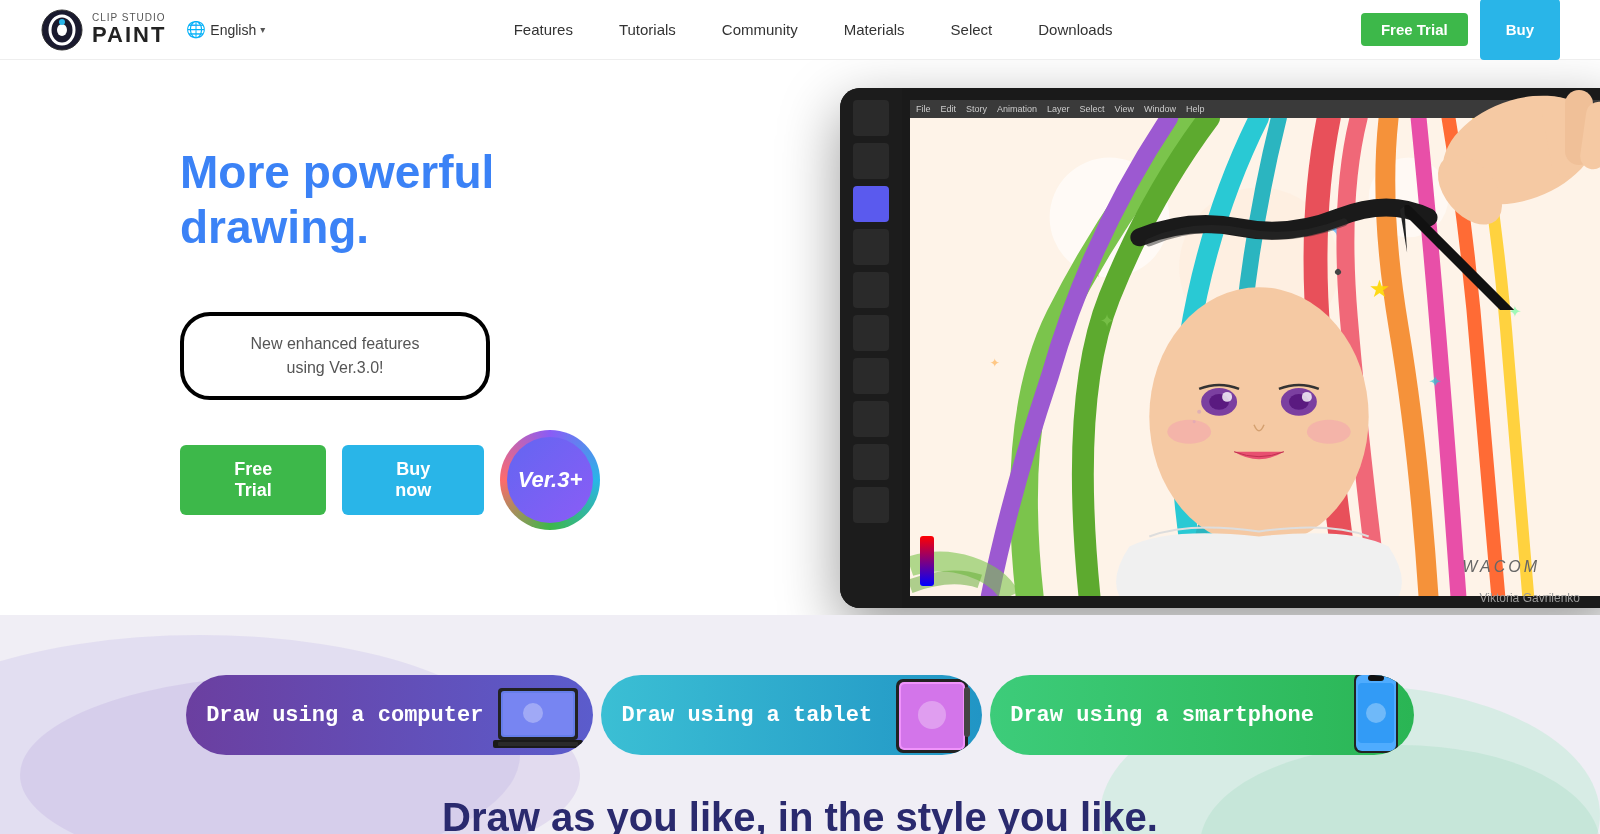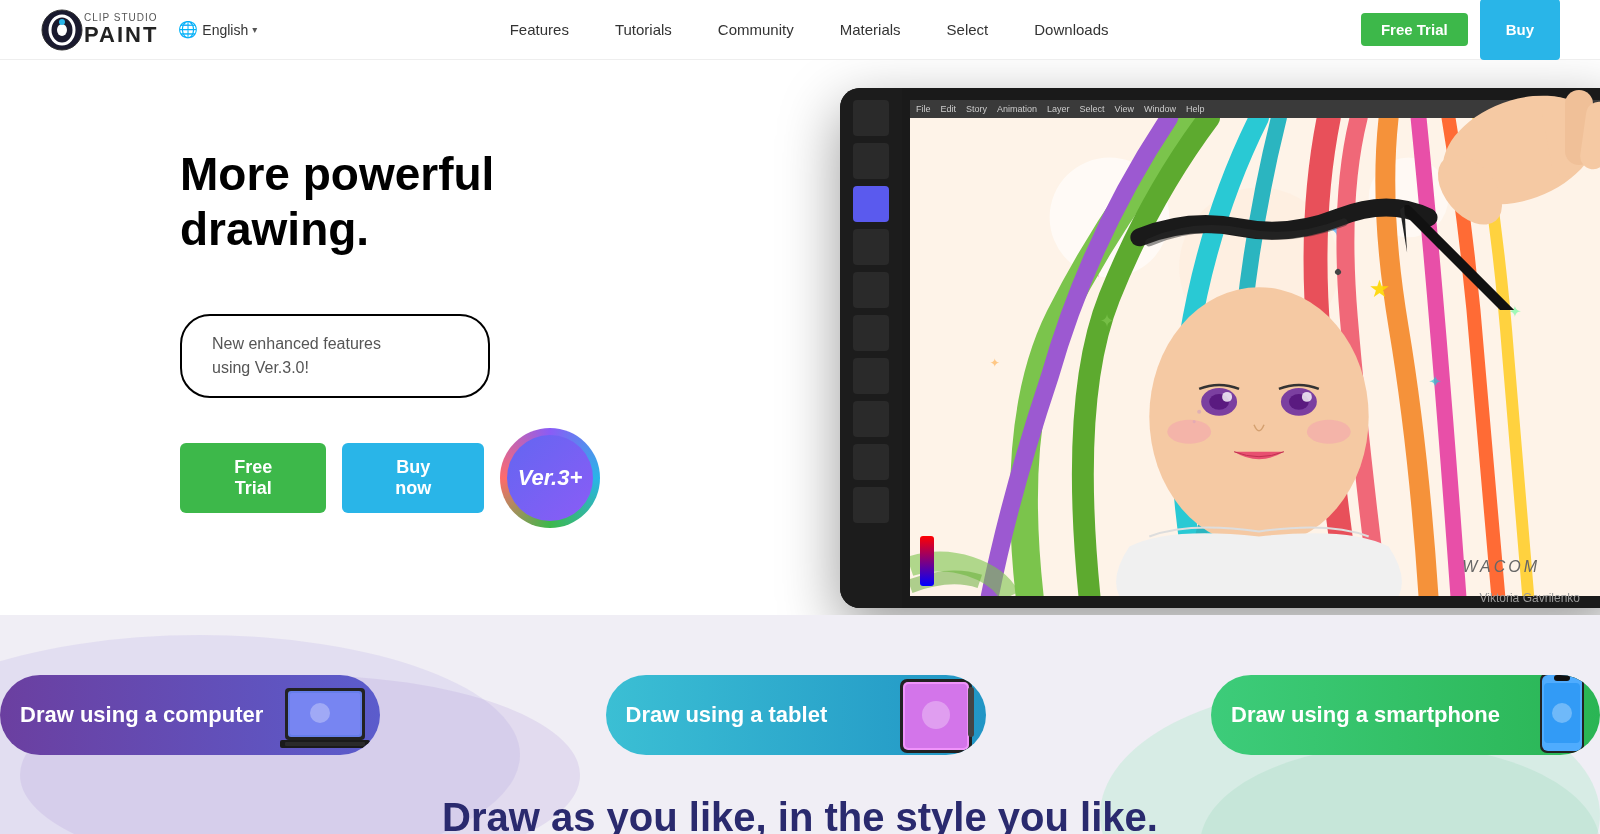--- a/index.html
+++ b/index.html
@@ -18,20 +18,21 @@
       z-index: 10;
     }
     .header-left {
       display: flex;
       align-items: center;
       gap: 20px;
     }
     .logo {
       display: flex;
       align-items: center;
+      gap: 8px;
     }
     .logo-icon {
       width: 44px;
       height: 44px;
     }
     .logo-text {
       display: flex;
       flex-direction: column;
       line-height: 1.1;
     }
@@ -110,30 +111,31 @@
       width: 660px;
       padding: 80px 60px 60px 180px;
       display: flex;
       flex-direction: column;
       justify-content: center;
       flex-shrink: 0;
     }
     .hero-title {
       font-size: 46px;
       font-weight: bold;
-      color: #000000;
+      color: #3b82f6;
       line-height: 1.2;
       margin-bottom: 57px;
     }
     .hero-subtitle-box {
-      border: 2px solid #000000;
+      border: 4px solid #000000;
       border-radius: 30px;
       padding: 16px 30px;
       font-size: 16px;
       color: #555;
+      text-align: center;
       margin-bottom: 30px;
       max-width: 310px;
       line-height: 1.5;
     }
     .hero-buttons {
       display: flex;
       align-items: center;
       gap: 16px;
       margin-bottom: 20px;
     }
@@ -241,24 +243,25 @@
       width: 1600px;
       min-height: 280px;
       position: relative;
       padding: 60px 0 40px;
       overflow: hidden;
     }
 
     .device-buttons {
       display: flex;
       align-items: center;
-      justify-content: space-between;
-      gap: 37px;
+      justify-content: center;
+      gap: 8px;
       position: relative;
       z-index: 5;
+      font-family: Liberation Mono, monospace;
     }
 
     .device-btn {
       display: flex;
       align-items: center;
       border-radius: 50px;
       padding: 0 30px 0 20px;
       height: 80px;
       font-size: 22px;
       font-weight: bold;

